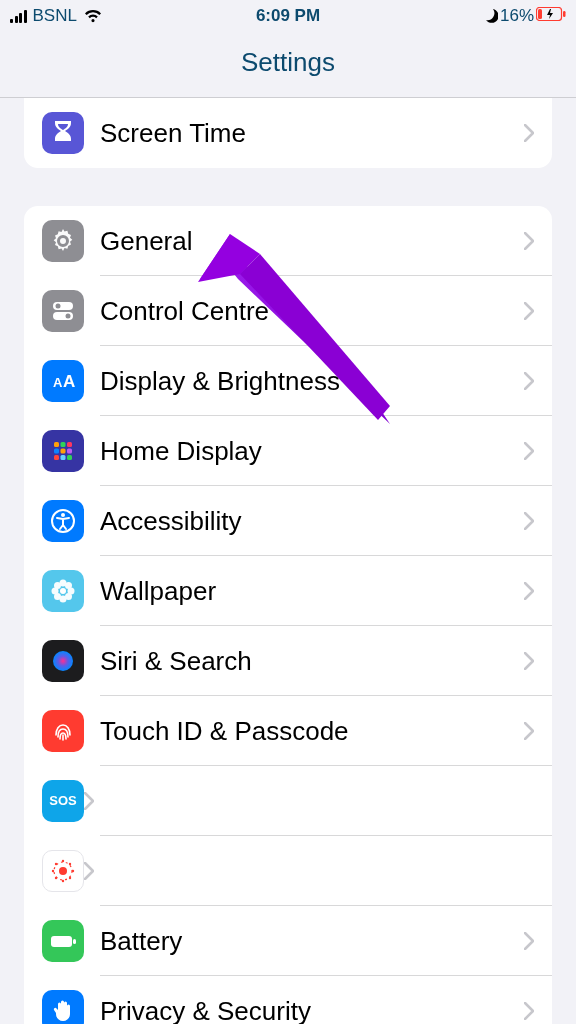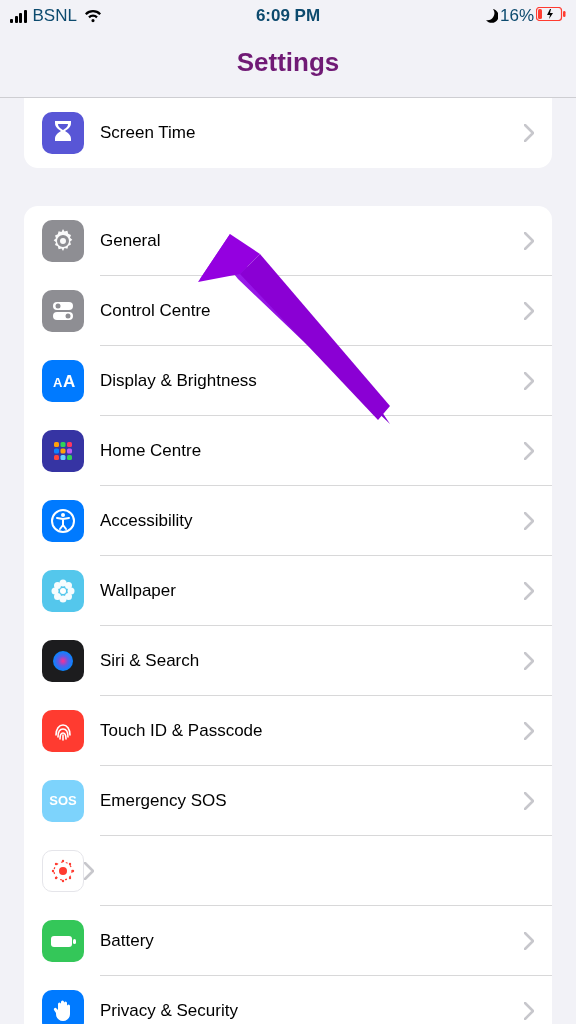--- a/index.html
+++ b/index.html
@@ -39,21 +39,21 @@
     .battery-icon{position:relative;}
 
     
     .nav-header {
       height: 70px;
       display:flex;
       align-items:center;
       justify-content:center;
       border-bottom: 1px solid rgba(0,0,0,0.15);
     }
-    .nav-title { font-size: 26px; font-weight: 700; color:#701a75; }
+    .nav-title { font-size: 26px; font-weight: 400; color:#0c4a6e; }
 
     
     .content { padding: 0 24px; }
 
     .group {
       background: #fff;
       border-radius: 14px;
       overflow: hidden;
       margin-top: 38px;
     }
@@ -69,21 +69,21 @@
     .row .divider {
       position:absolute; bottom:0; left:76px; right:0; height:1px;
       background: rgba(60,60,67,0.2);
     }
     .row:last-child .divider { display:none; }
     .icon-box {
       width: 42px; height: 42px; border-radius: 10px;
       display:flex; align-items:center; justify-content:center;
       flex-shrink:0;
     }
-    .row-label { font-size: 17px; color:#000; margin-left:16px; flex:1; }
+    .row-label { font-size: 26px; color:#000; margin-left:16px; flex:1; }
     .chevron { margin-right:18px; color:#c7c7cc; display:flex; }
 
     
     .purple-arrow {
       position:absolute;
       top: 224px;
       left: 190px;
       pointer-events:none;
     }
   </style>
@@ -204,21 +204,21 @@
             <rect x="11.5" y="5" width="5" height="5" rx="1.5" fill="#30d158"></rect>
             <rect x="18" y="5" width="5" height="5" rx="1.5" fill="#ff375f"></rect>
           <rect x="5" y="11.5" width="5" height="5" rx="1.5" fill="#0a84ff"></rect>
             <rect x="11.5" y="11.5" width="5" height="5" rx="1.5" fill="#ff9f0a"></rect>
             <rect x="18" y="11.5" width="5" height="5" rx="1.5" fill="#bf5af2"></rect>
           <rect x="5" y="18" width="5" height="5" rx="1.5" fill="#ff453a"></rect>
             <rect x="11.5" y="18" width="5" height="5" rx="1.5" fill="#64d2ff"></rect>
             <rect x="18" y="18" width="5" height="5" rx="1.5" fill="#30d158"></rect>
         </svg>
       </div>
-      <div class="row-label">Home Centre</div>
+      <div class="row-label">Home Display</div>
       <span class="chevron">
           <svg width="10" height="18" viewBox="0 0 10 18">
             <path d="M1 1l8 8-8 8" stroke="#c7c7cc" stroke-width="2.5" fill="none" stroke-linecap="round" stroke-linejoin="round"></path>
           </svg>
         </span>
       <div class="divider"></div>
     </div>
 
     <div class="row">
       <div class="icon-box" style="background:#007aff;">
@@ -296,26 +296,25 @@
       <div class="row-label">Touch ID &amp; Passcode</div>
       <span class="chevron">
           <svg width="10" height="18" viewBox="0 0 10 18">
             <path d="M1 1l8 8-8 8" stroke="#c7c7cc" stroke-width="2.5" fill="none" stroke-linecap="round" stroke-linejoin="round"></path>
           </svg>
         </span>
       <div class="divider"></div>
     </div>
 
     <div class="row">
-      <div class="icon-box" style="background:#7dd3fc;">
+      <div class="icon-box" style="background:#0ea5e9;">
         <svg width="32" height="28" viewBox="0 0 32 28">
             <text x="16" y="18" text-anchor="middle" font-size="13" font-weight="800" fill="#fff" font-family="Arial">SOS</text>
           </svg>
       </div>
-      <div class="row-label">Emergency SOS</div>
       <span class="chevron">
           <svg width="10" height="18" viewBox="0 0 10 18">
             <path d="M1 1l8 8-8 8" stroke="#c7c7cc" stroke-width="2.5" fill="none" stroke-linecap="round" stroke-linejoin="round"></path>
           </svg>
         </span>
       <div class="divider"></div>
     </div>
 
     <div class="row">
       <div class="icon-box" style="background:#fff; border:1px solid #e5e5ea;">

